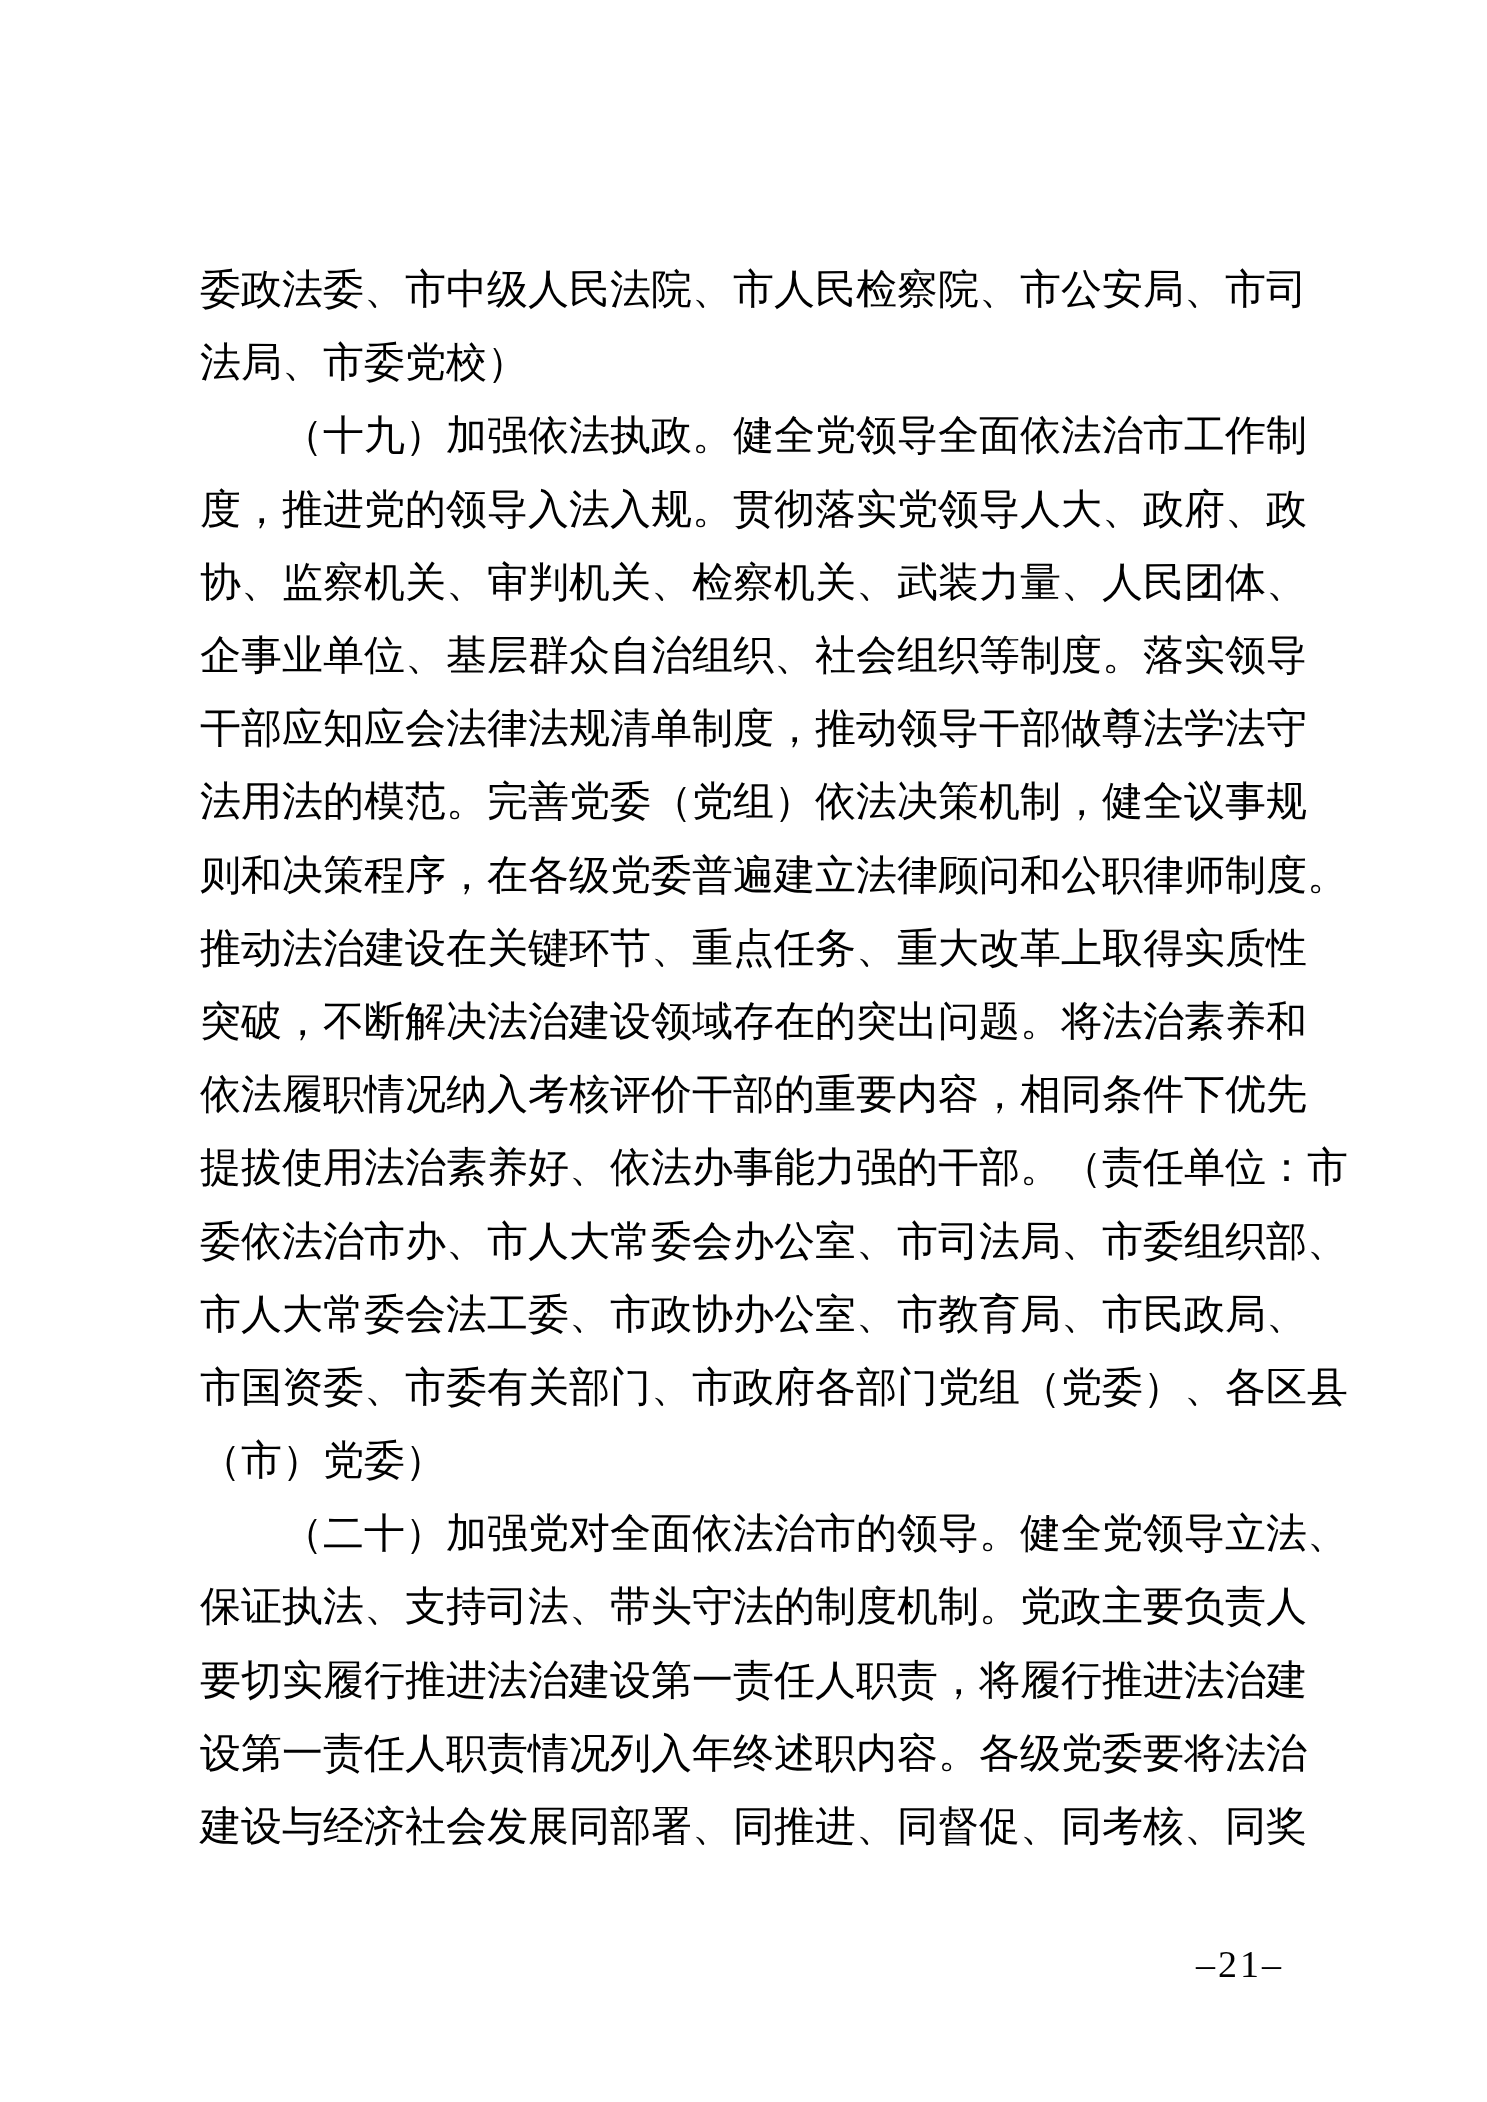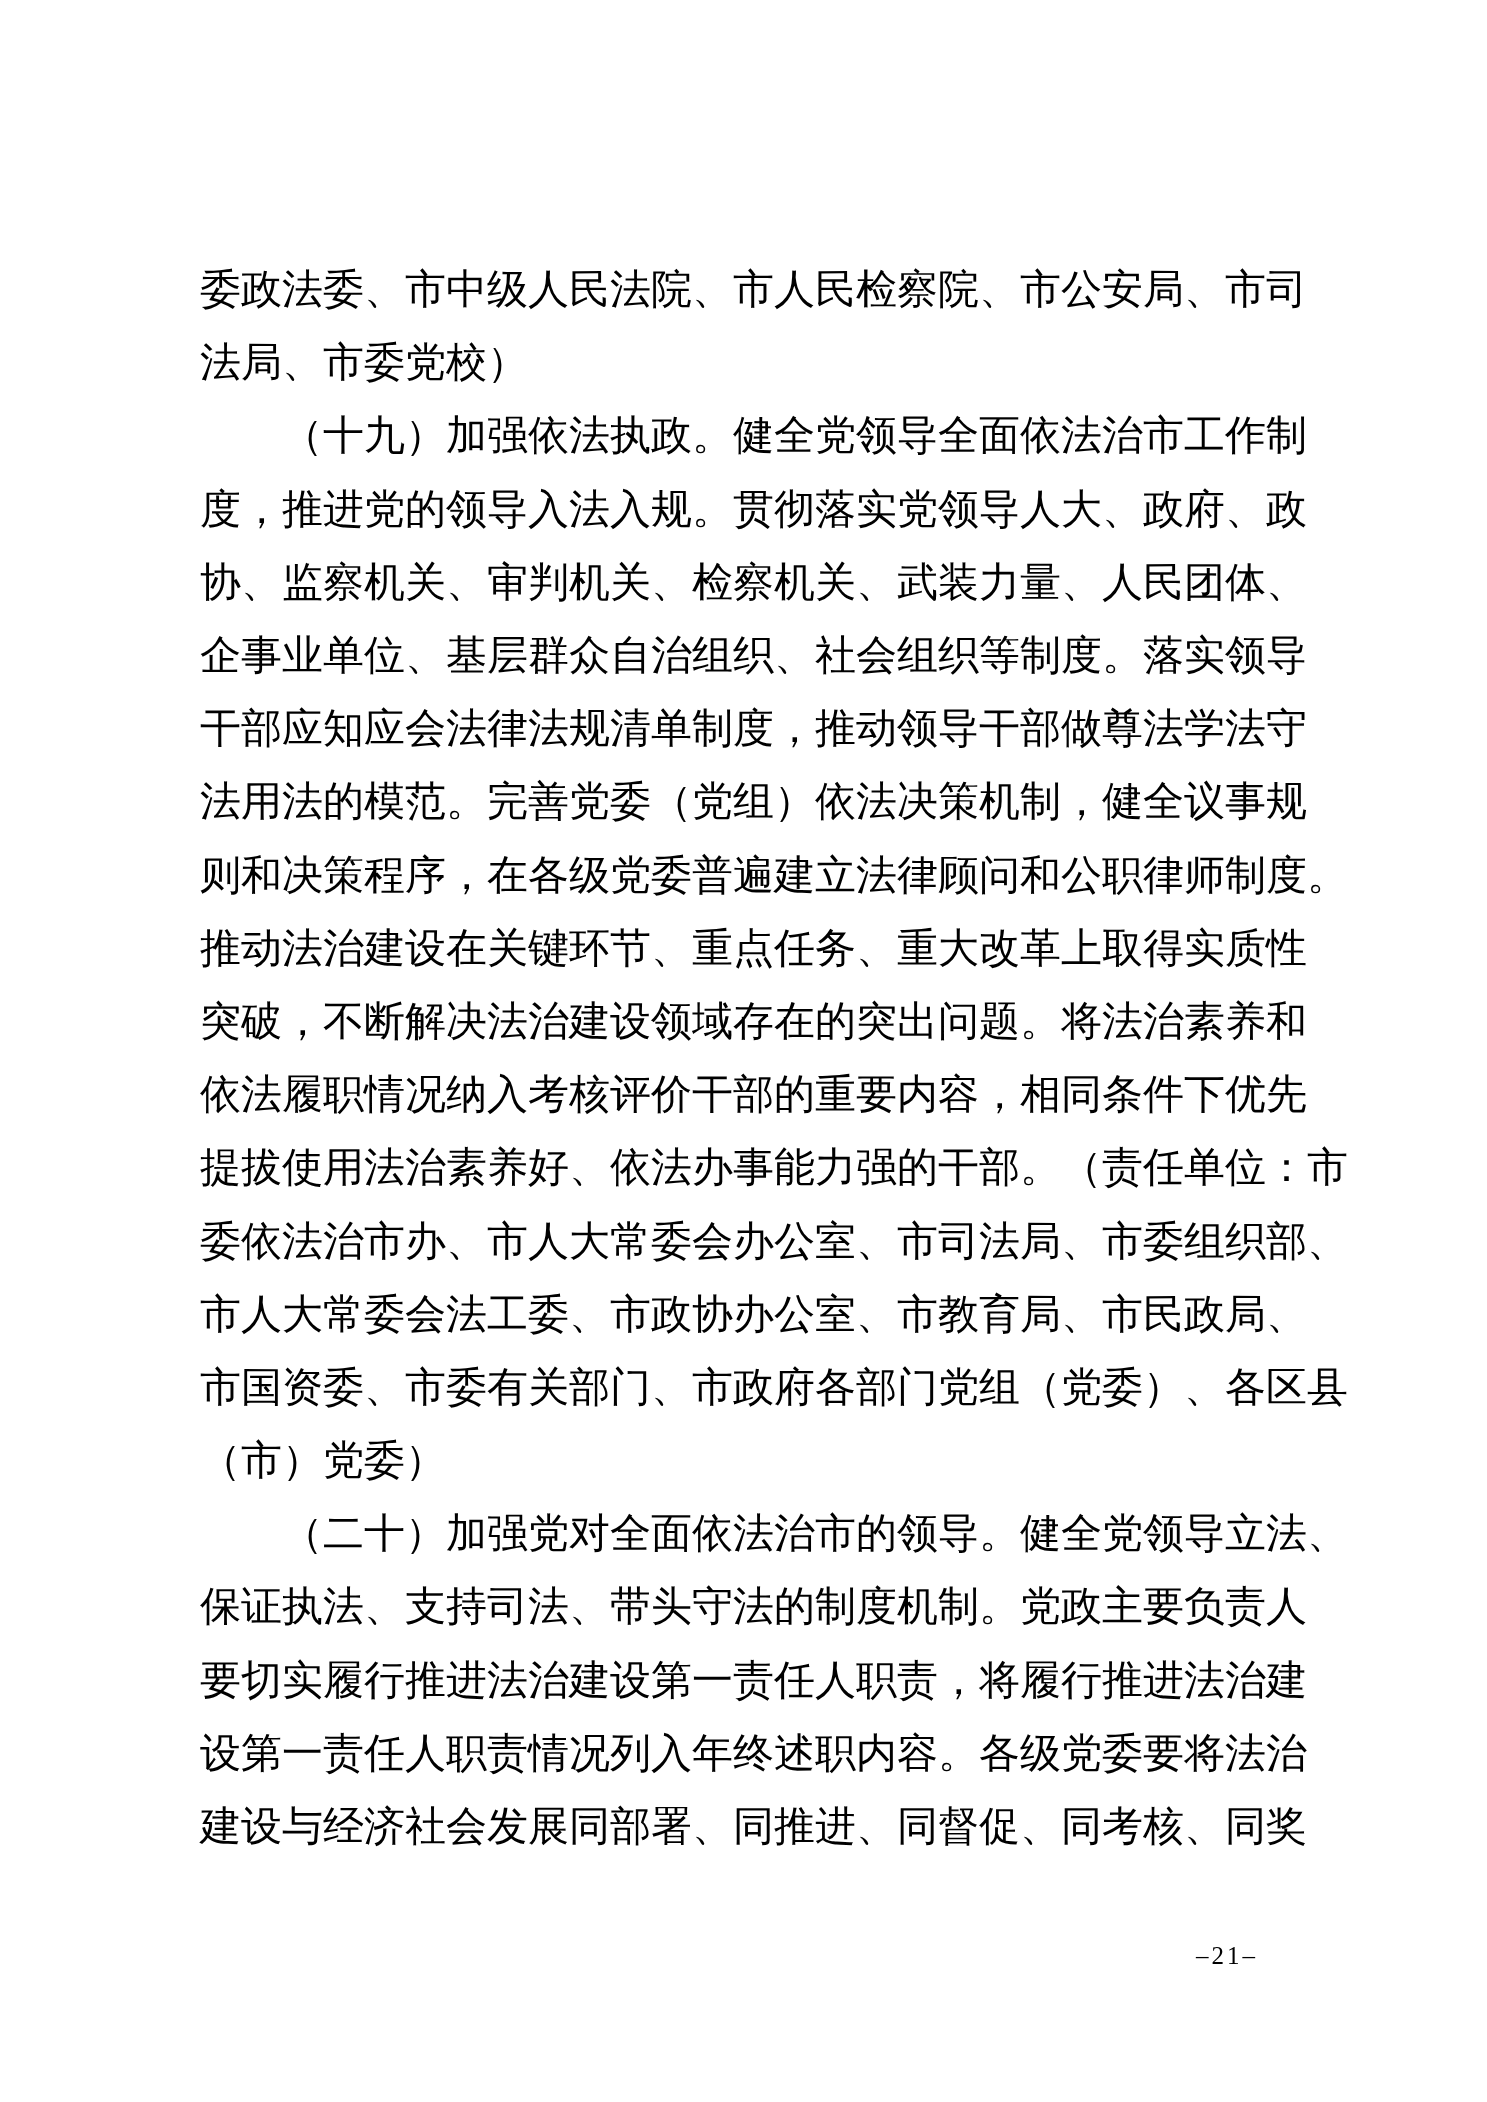--- a/index.html
+++ b/index.html
@@ -32,21 +32,21 @@
     white-space: pre;
     font-weight: 400;
   }
   .line.fill { justify-content: space-between; }
   .line.indent { padding-left: 82px; }
   .line span { display: inline-block; }
   .page-number {
     position: absolute;
     left: 1196px;
     top: 1942px;
-    font-size: 25px;
+    font-size: 38px;
     letter-spacing: 3px;
     color: #000000;
     font-family: "Liberation Serif", "DejaVu Serif", serif;
   }
 </style>
 </head>
 <body>
 
 <div class="page">
   <div class="text-block" id="text-block">

